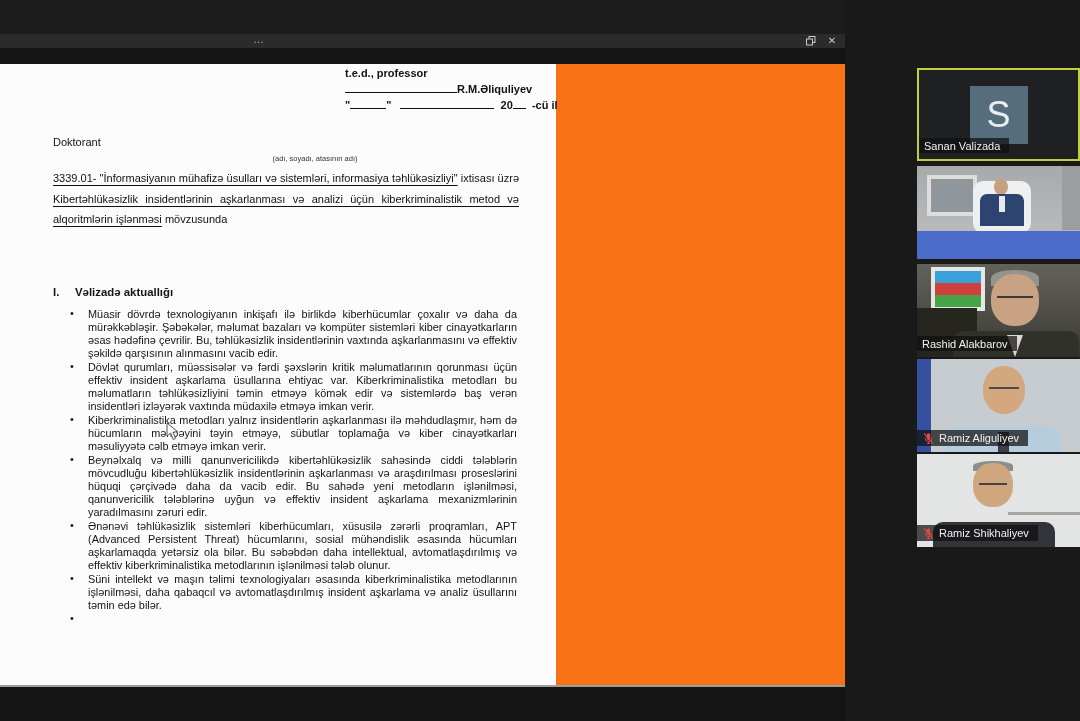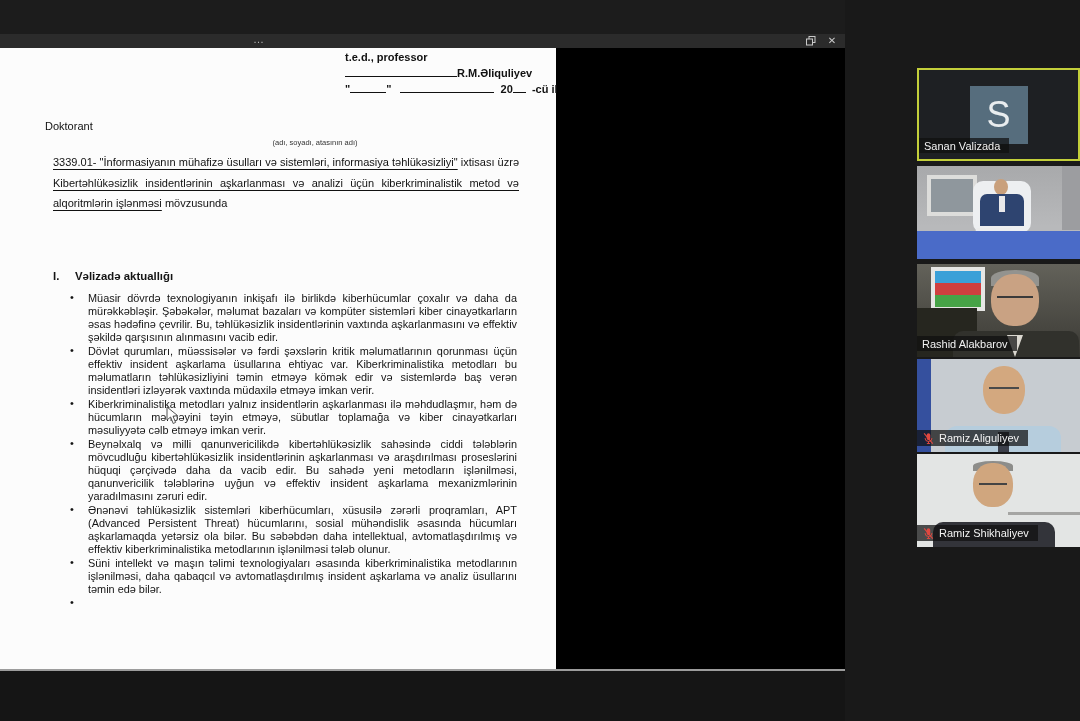--- a/index.html
+++ b/index.html
@@ -7,28 +7,28 @@
          font-family:"Liberation Sans",sans-serif;-webkit-font-smoothing:antialiased;}
   .abs{position:absolute;}
 
   
   .top-strip{left:0;top:0;width:1080px;height:34px;background:#1c1c1c;}
   .doc-window{left:0;top:34px;width:845px;height:639px;}
   .titlebar{position:relative;width:845px;height:14px;background:#2b2b2b;}
   .titlebar-dots{position:absolute;left:253px;top:-1px;color:#b5b5b5;font-size:11px;letter-spacing:2px;cursor:default;}
   .win-controls{position:absolute;right:7px;top:1px;display:flex;gap:9px;align-items:center;height:12px;}
   .win-btn{display:flex;align-items:center;justify-content:center;width:12px;height:12px;color:#c9c9c9;font-size:10px;line-height:10px;}
-  .doc-body{position:relative;width:882px;height:623px;background:#000000;border-bottom:2px solid #9c9c9c;box-sizing:border-box;}
+  .doc-body{position:relative;width:882px;height:623px;background:#f97316;border-bottom:2px solid #9c9c9c;box-sizing:border-box;margin-top:16px;}
   .page{position:absolute;left:0;top:0;width:556px;height:621px;background:#fcfcfc;color:#161616;}
 
   
   .approval{left:345px;top:3px;width:205px;font-size:11px;font-weight:bold;color:#111;}
   .approval .row{margin-bottom:3px;white-space:nowrap;}
   .blank{display:inline-block;border-bottom:1.5px solid #111;height:10px;vertical-align:baseline;}
-  .dok-row{left:45px;top:72px;width:464px;display:flex;font-size:11px;color:#111;}
+  .dok-row{left:53px;top:72px;width:464px;display:flex;font-size:11px;color:#111;}
   .dok-label{flex:0 0 auto;padding-right:4px;}
   .dok-line{flex:1;border-bottom:1px solid #444;text-align:center;font-size:11.5px;padding-bottom:1px;}
   .dok-hint{left:165px;top:90px;width:300px;text-align:center;font-size:7.5px;color:#333;}
   .specialty{left:53px;top:104px;width:466px;font-size:11px;line-height:20.5px;text-align:justify;color:#111;}
   .specialty u{text-underline-offset:3px;}
   .doc-title{left:53px;top:192px;width:464px;text-align:center;font-weight:bold;font-size:12px;color:#0e0e0e;}
   .sections{left:53px;top:222px;width:464px;font-size:10.9px;line-height:13px;text-align:justify;color:#141414;}
   .sec-head{position:relative;padding-left:22px;font-weight:bold;font-size:11.4px;margin-bottom:9px;}
   .sec-num{position:absolute;left:0;top:0;}
   .bullet{position:relative;padding-left:35px;margin-bottom:1px;}

